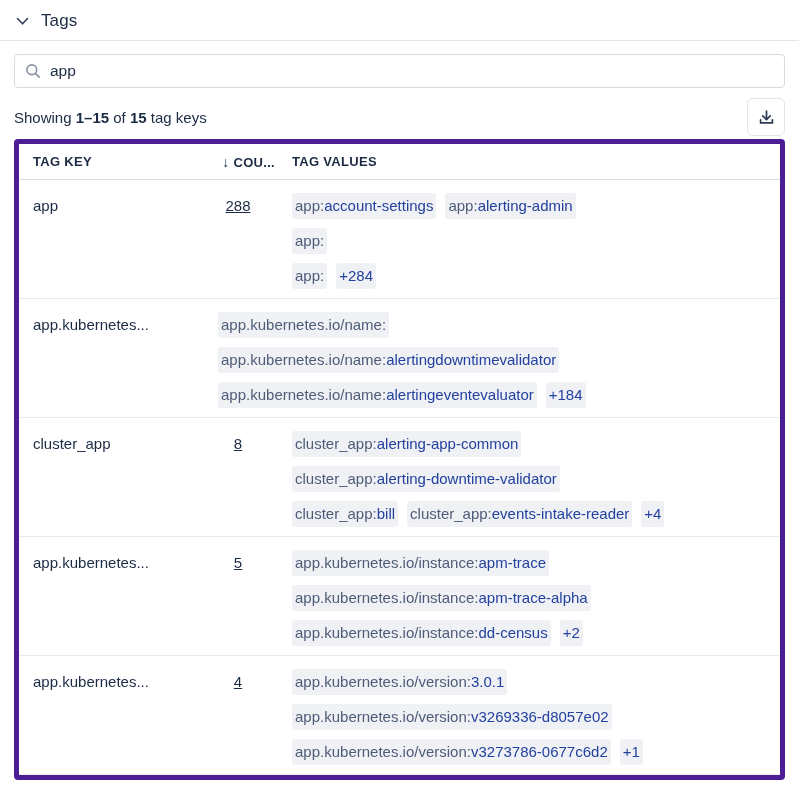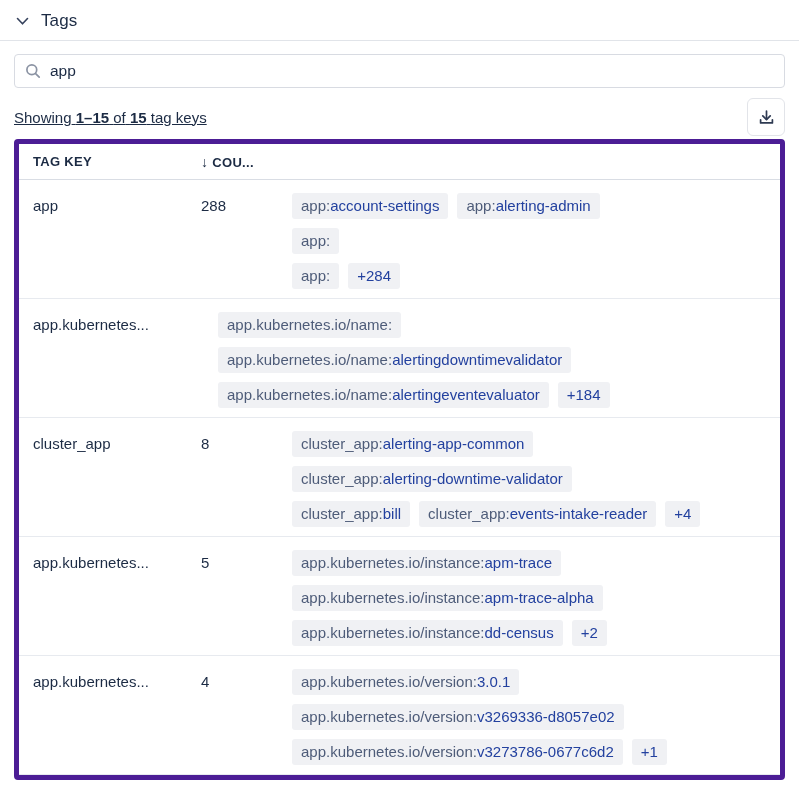--- a/index.html
+++ b/index.html
@@ -29,21 +29,21 @@
   }
   .search-box svg { flex: 0 0 auto; }
   .search-box input {
     border: none; outline: none; flex: 1 1 auto;
     font-family: inherit; font-size: 15.5px; color: #1c2b44; background: transparent;
   }
 
   
   .meta-row {
     margin: 10px 14px 0 14px; height: 38px;
-    display: flex; align-items: center; justify-content: space-between; text-decoration: underline;
+    display: flex; align-items: center; justify-content: space-between;
   }
   .meta-text { font-size: 15px; color: #1c2b44; }
   .meta-text b { font-weight: 700; }
   .dl-btn {
     width: 38px; height: 38px; background: #fff;
     border: 1px solid #e2e4e9; border-radius: 6px;
     display: flex; align-items: center; justify-content: center;
     cursor: pointer; color: #2e3a52; padding: 0;
   }
 
@@ -53,39 +53,39 @@
     border: 5px solid #4c1d95; border-radius: 4px;
     background: #fff; overflow: hidden;
   }
   .thead {
     display: grid; grid-template-columns: 182px 74px 1fr;
     height: 36px; align-items: center;
     border-bottom: 1px solid #d9dde4;
   }
   .th { font-size: 13px; font-weight: 700; letter-spacing: 0.3px; color: #1c2b44; cursor: pointer; }
   .th.key { padding-left: 14px; }
-  .th.count { text-align: left; white-space: nowrap; }
+  .th.count { text-align: right; white-space: nowrap; }
   .th.count .sort { font-weight: 700; margin-right: 4px; font-size: 14px; }
   .th.values { padding-left: 17px; }
 
   .trow {
     display: grid; grid-template-columns: 182px 74px 1fr;
     padding-top: 13px; min-height: 118px;
     border-bottom: 1px solid #e7eaef;
   }
   .cell { font-size: 15px; color: #1c2b44; }
   .cell.key { padding-left: 14px; padding-top: 4px; white-space: nowrap; overflow: hidden; }
-  .cell.count { text-align: left; padding-top: 4px; }
+  .cell.count { text-align: center; padding-top: 4px; text-decoration: underline; }
   .cell.values { padding-left: 17px; padding-right: 14px; }
 
   .pill-line { display: flex; gap: 9px; margin-bottom: 9px; flex-wrap: nowrap; }
   .pill {
     display: inline-flex; align-items: center;
     background: #f0f1f4; border-radius: 3px;
-    padding: 4px 9px; font-size: 15px; line-height: 18px;
+    padding: 4px 3px; font-size: 15px; line-height: 18px;
     white-space: nowrap; cursor: pointer;
   }
   .pill .pfx { color: #4e5c79; }
   .pill .val { color: #23419f; }
   .pill.more { color: #23419f; }
 </style>
 </head>
 <body>
 
 <div class="page">
@@ -131,20 +131,21 @@
       </span>
     </button>
   </div>
 
   <div class="table">
     <div class="thead">
       <div class="th key">TAG KEY</div>
       <div class="th count">
         <span class="sort">↓</span><span>COU...</span>
       </div>
+      <div class="th values">TAG VALUES</div>
     </div>
     <div id="tbody">
         <div class="trow">
           <div class="cell key">app</div>
           <div class="cell count">288</div>
           <div class="cell values">
             <div class="pill-line">
               <span class="pill">
                 <span class="pfx">app:</span>
                 <span class="val">account-settings</span>

